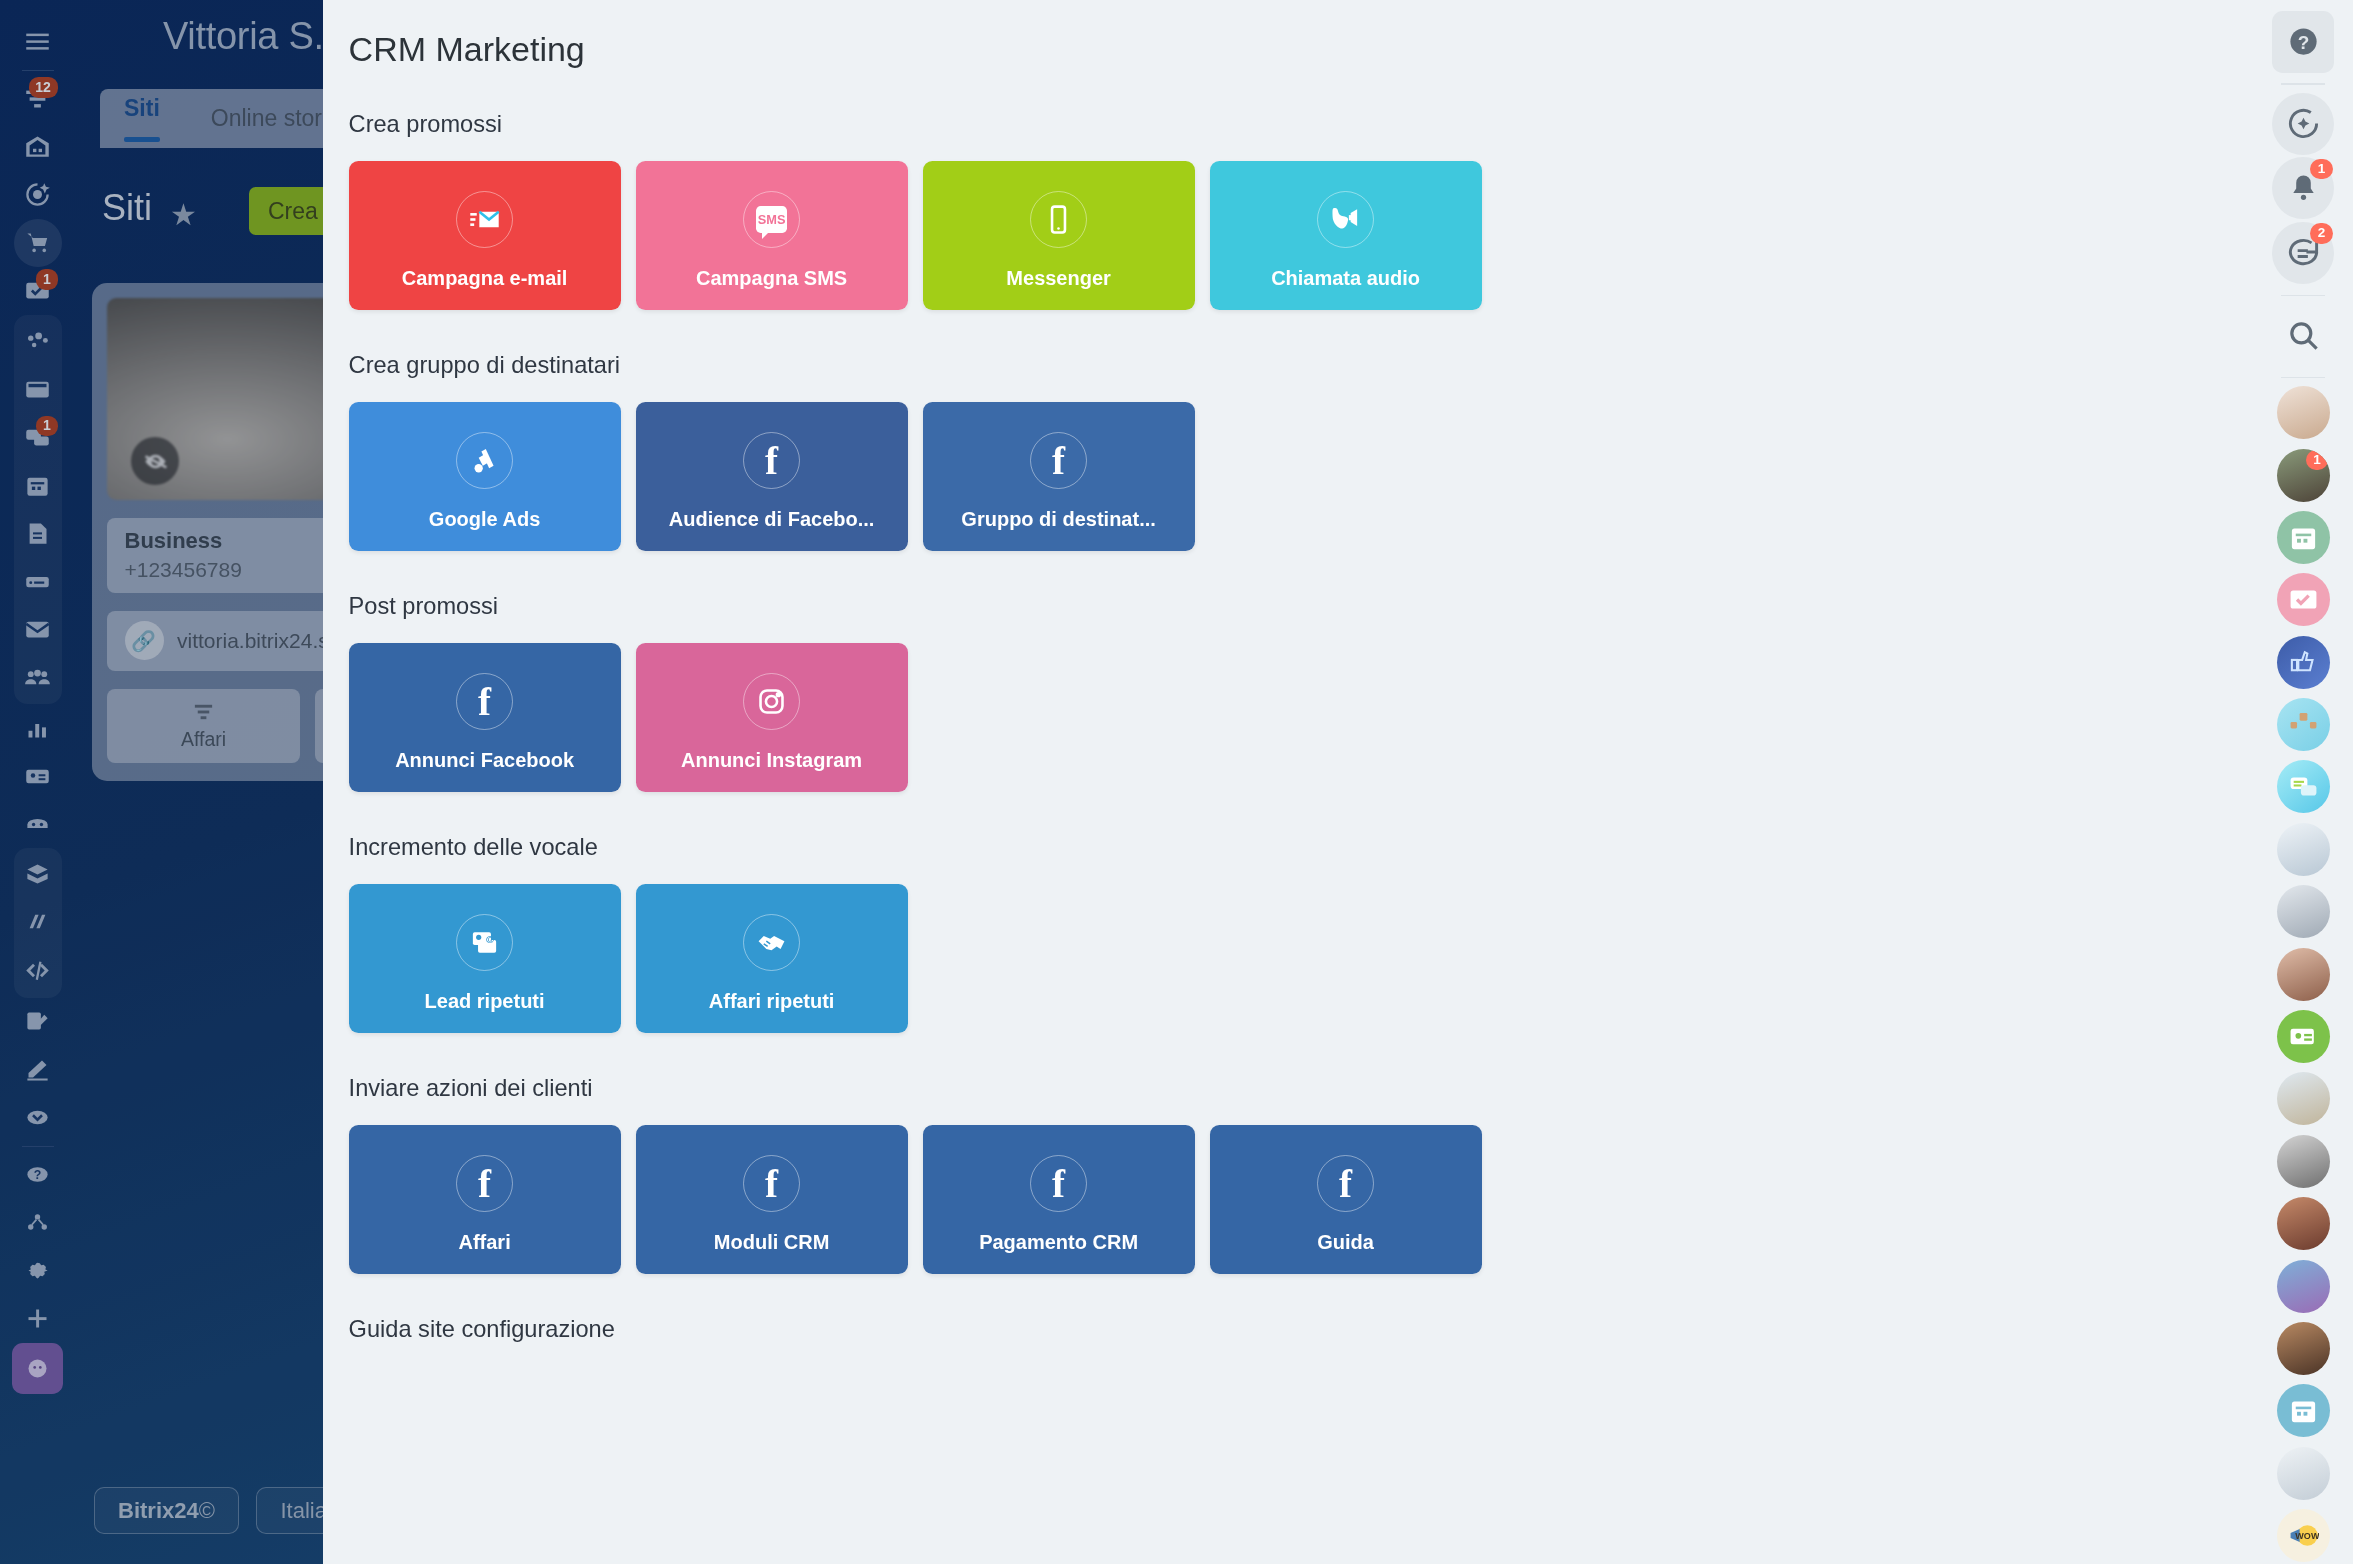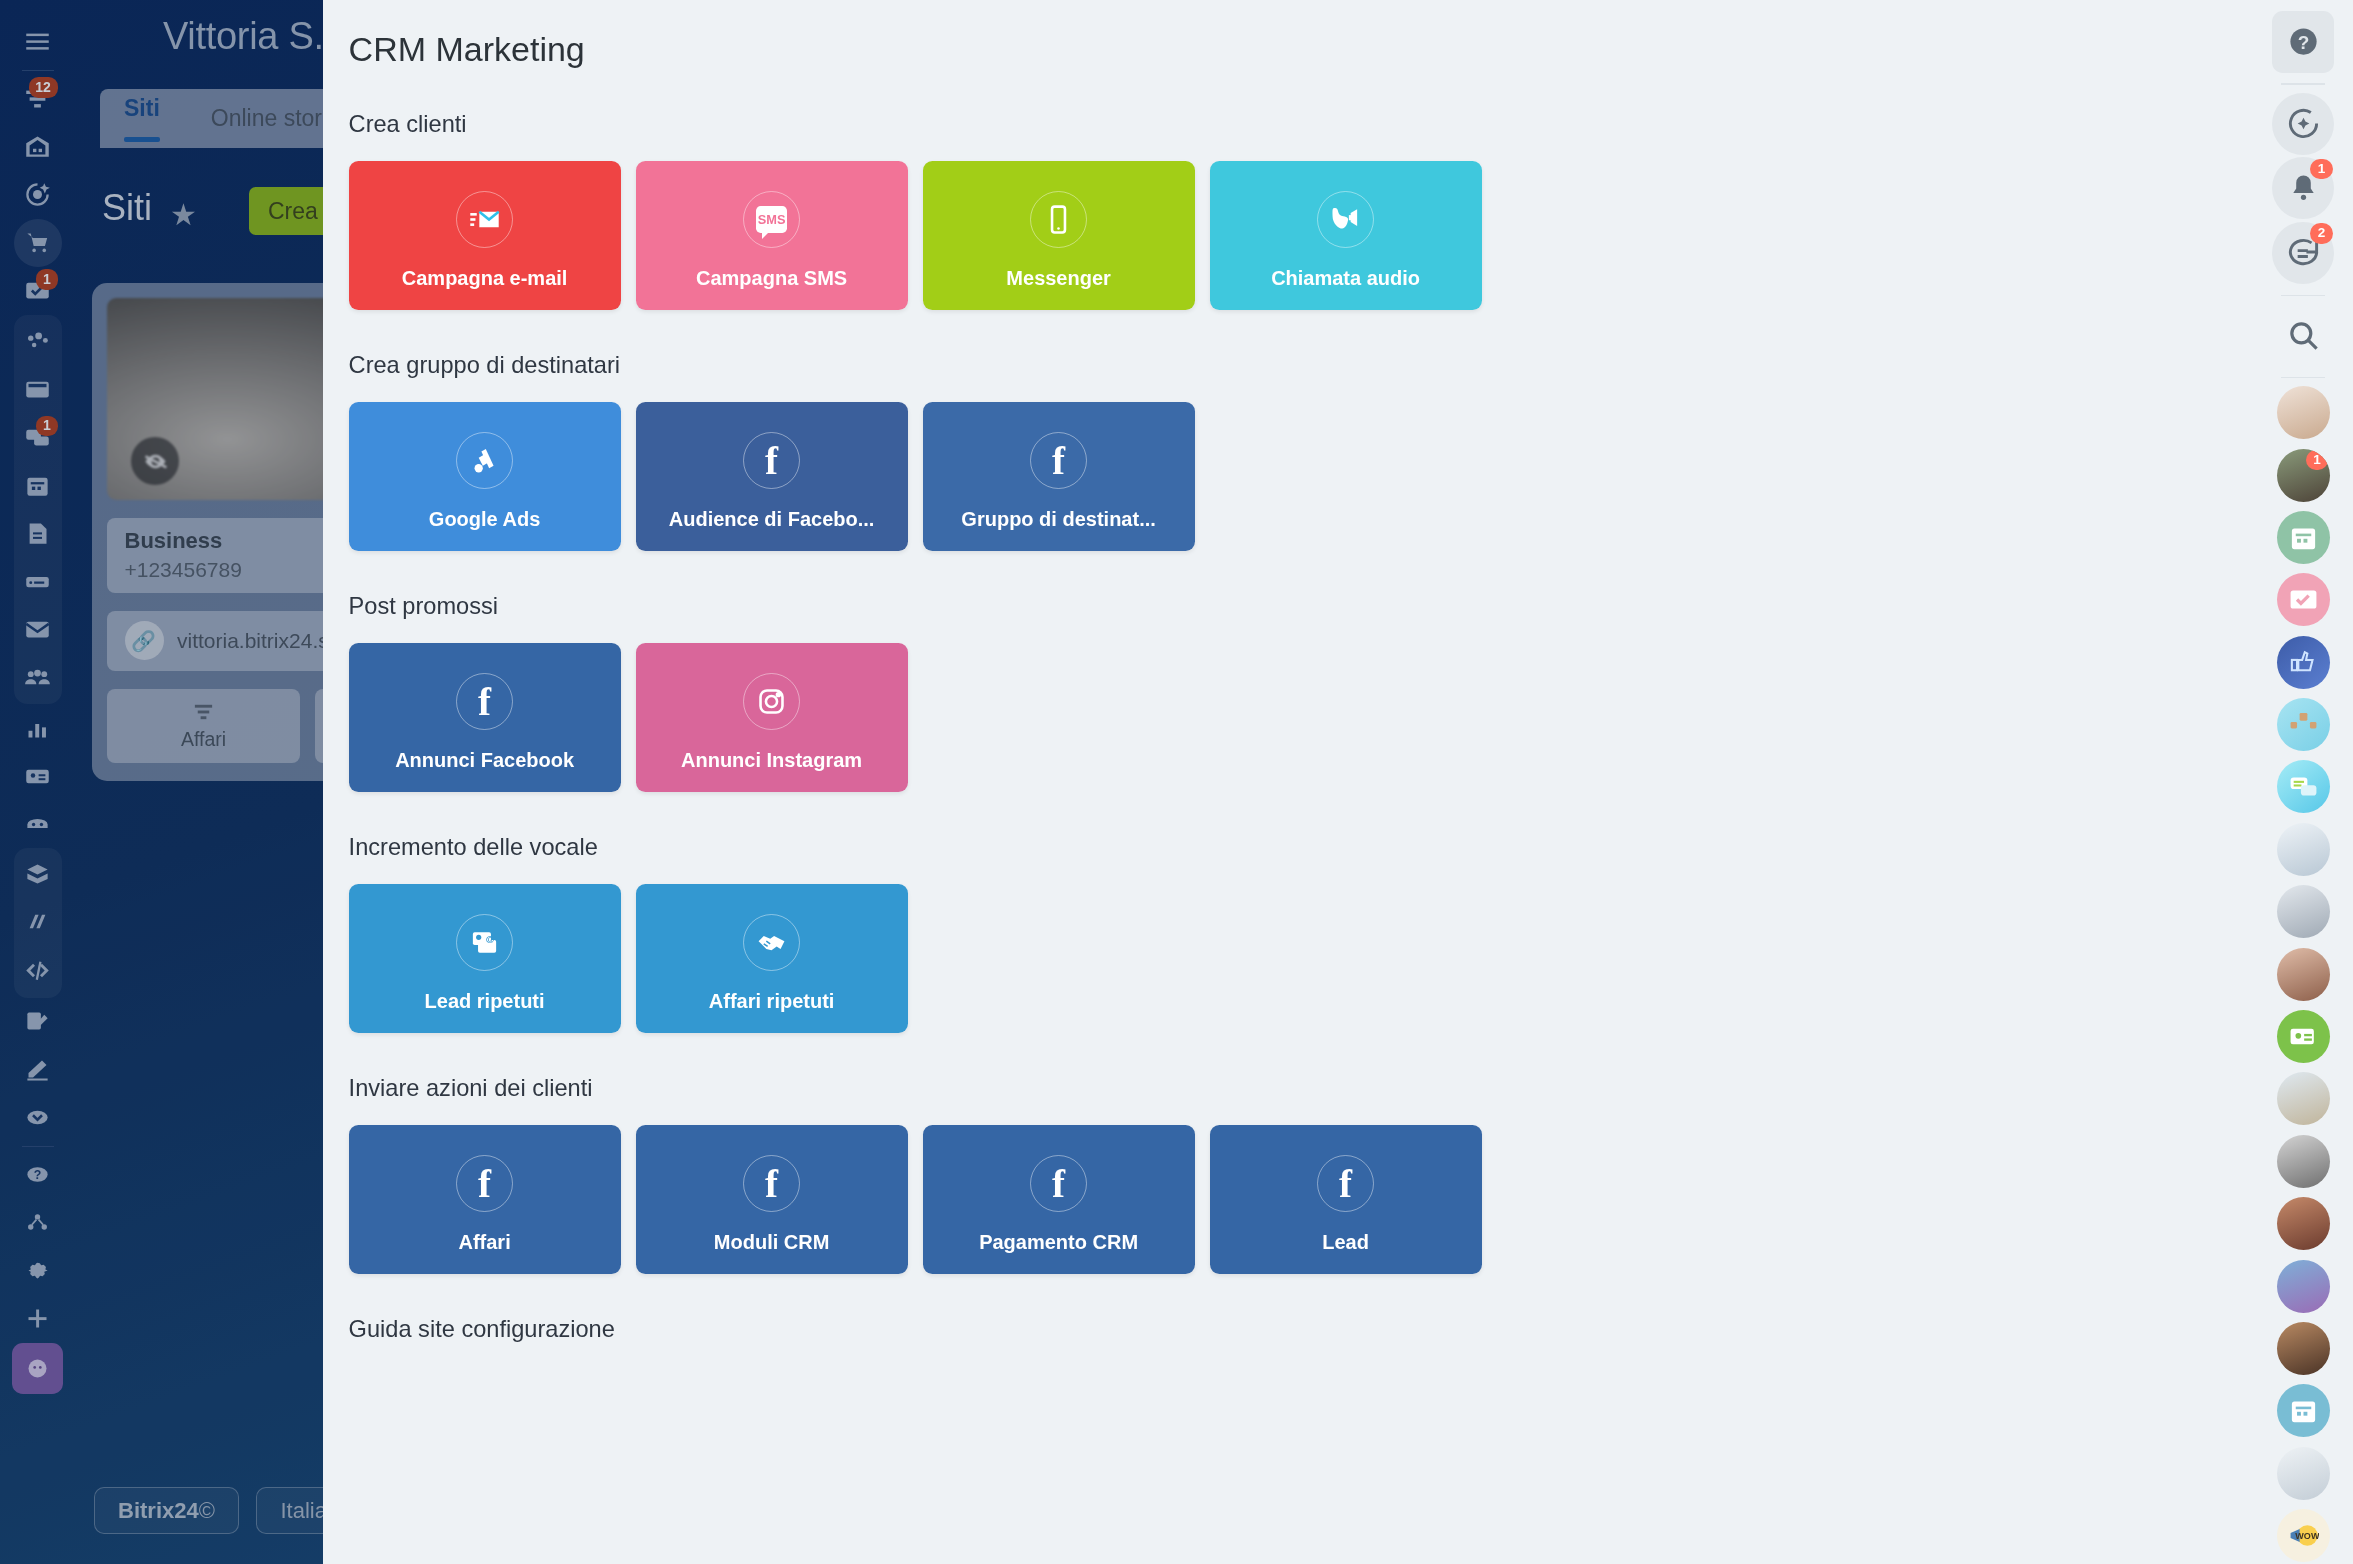--- a/index.html
+++ b/index.html
@@ -478,21 +478,21 @@
       <div class="bg-pill">Italiano</div>
     </div>
   </div>
 
   <div class="dim"></div>
 
   <div class="panel">
     <div class="panel-title">CRM Marketing</div>
 
     <div class="section">
-      <div class="section-head">Crea clienti</div>
+      <div class="section-head">Crea promossi</div>
       <div class="tiles">
         <div class="tile" style="background:#ef4444">
           <div class="tile-ic">
             <svg viewBox="0 0 24 24">
                 <rect x="1" y="7" width="5" height="2"></rect>
                 <rect x="1" y="11" width="4" height="2"></rect>
                 <rect x="1" y="15" width="3" height="2"></rect>
                 <path d="M8 6h15v12H8z"></path>
                 <path d="M8 6l7.5 6L23 6" stroke="#2fc0ea" stroke-width="2" fill="none"></path>
               </svg>
@@ -621,21 +621,21 @@
         <div class="tile" style="background:#3566a5">
           <div class="tile-ic">
               <span class="fb-glyph">f</span>
             </div>
           <div class="tile-label">Pagamento CRM</div>
         </div>
         <div class="tile" style="background:#3566a5">
           <div class="tile-ic">
               <span class="fb-glyph">f</span>
             </div>
-          <div class="tile-label">Lead</div>
+          <div class="tile-label">Guida</div>
         </div>
       </div>
     </div>
 
     <div class="section">
       <div class="section-head">Guida site configurazione</div>
     </div>
   </div>
 
   <div class="right-rail">

